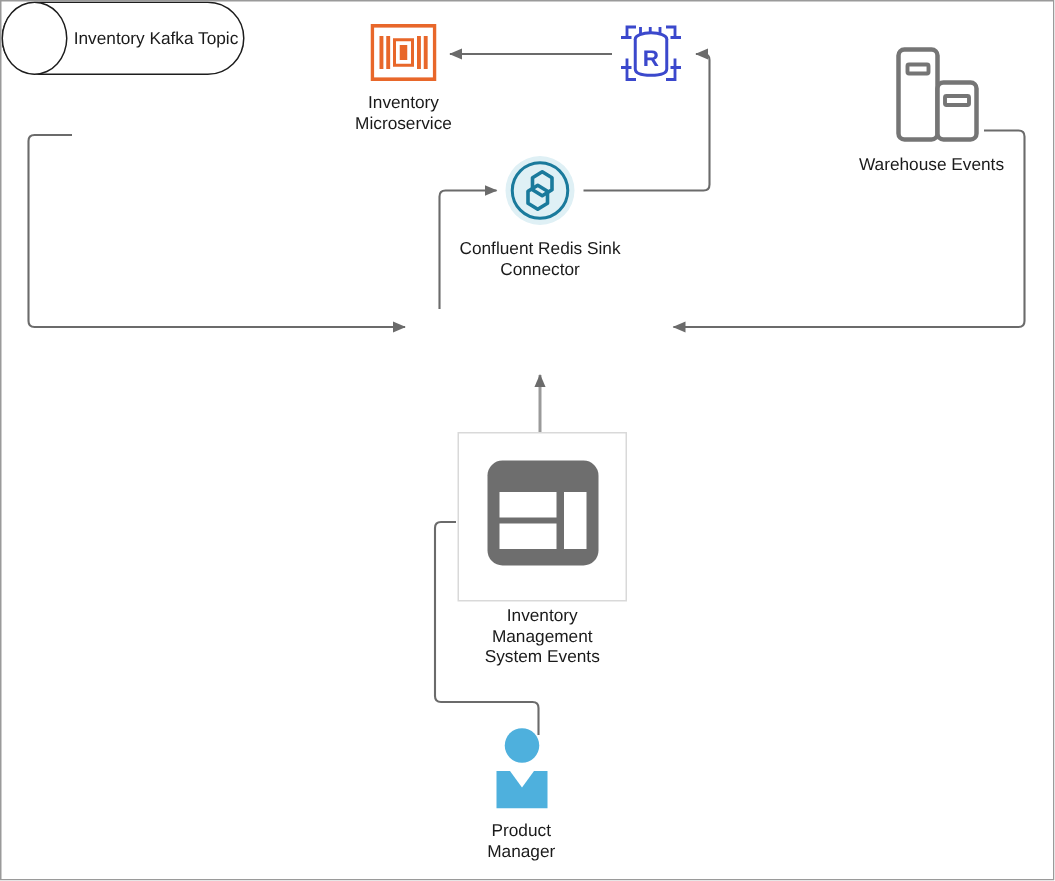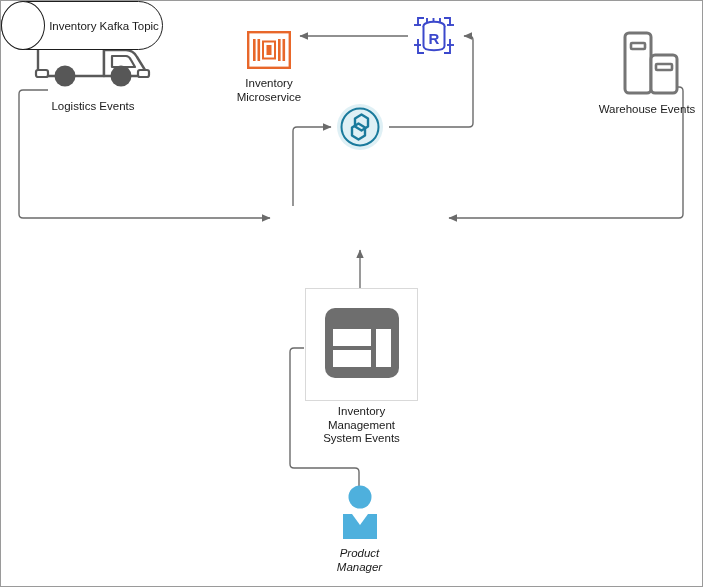--- a/index.html
+++ b/index.html
@@ -39,27 +39,27 @@
     white-space: pre-line;
     margin-top: 4px;
   }
   .icon-wrap {
     display: block;
   }
 
   
   #node-logistics { left: 26px; top: 31px; width: 132px; }
   
-  #node-microservice { left: 224px; top: 15px; width: 88px; margin-top: 15px; }
+  #node-microservice { left: 224px; top: 15px; width: 88px; }
   
   #node-elasticache { left: 390px; top: 12px; width: 86px; }
   
   #node-confluent { left: 297px; top: 102px; width: 124px; }
   
-  #node-warehouse { left: 592px; top: 28px; width: 108px; }
+  #node-warehouse { left: 566px; top: 28px; width: 108px; }
   
   #node-kafka {
     left: 277px; top: 192px;
     width: 162px; height: 49px;
   }
   .kafka-body {
     position: relative;
     width: 162px;
     height: 62px;
   }
@@ -98,21 +98,21 @@
     width: 113px;
     height: 113px;
     border: 1px solid #d9d9d9;
     background: #ffffff;
     box-sizing: border-box;
     display: flex;
     align-items: center;
     justify-content: center;
   }
   
-  #node-pm { left: 330px; top: 484px; width: 57px; font-style: italic; }
+  #node-pm { left: 318px; top: 484px; width: 57px; }
 </style>
 </head>
 <body>
 
 <div id="canvas">
 
   <svg id="wires" viewBox="0 0 703 587" xmlns="http://www.w3.org/2000/svg">
     <defs>
       <marker id="ah" markerWidth="9" markerHeight="9" refX="8" refY="4.5" orient="auto" markerUnits="userSpaceOnUse">
         <path d="M0,0.8 L8.6,4.5 L0,8.2 z" fill="#6b6b6b"></path>
@@ -127,34 +127,20 @@
 
     <path d="M 292 205 L 292 130 Q 292 126 296 126 L 330 126" fill="none" stroke="#6b6b6b" stroke-width="1.4" marker-end="url(#ah)"></path>
 
     <path d="M 388 126 L 468 126 Q 472 126 472 122 L 472 39 Q 472 35 468 35 L 463 35" fill="none" stroke="#6b6b6b" stroke-width="1.4" marker-end="url(#ah)"></path>
 
     <path d="M 407 35 L 299 35" fill="none" stroke="#6b6b6b" stroke-width="1.4" marker-end="url(#ah)"></path>
 
     <path d="M 303 347 L 293 347 Q 289 347 289 351 L 289 463 Q 289 467 293 467 L 354 467 Q 358 467 358 471 L 358 489" fill="none" stroke="#6b6b6b" stroke-width="1.4"></path>
   </svg>
 
-  <div class="node" id="node-logistics">
-    <span class="icon-wrap">
-      <svg width="118" height="60" viewBox="0 0 118 60" xmlns="http://www.w3.org/2000/svg">
-        <path d="M4 6 L70 6 L70 44 L4 44 Z" fill="#ffffff" stroke="#595959" stroke-width="2.4" stroke-linejoin="round"></path>
-        <path d="M70 18 L92 18 Q99 18 103 25 L111 38 Q113 41 113 44 L70 44 Z" fill="#ffffff" stroke="#595959" stroke-width="2.4" stroke-linejoin="round"></path>
-        <path d="M78 24 L92 24 Q95 24 97 28 L101 35 L78 35 Z" fill="#ffffff" stroke="#595959" stroke-width="2.2" stroke-linejoin="round"></path>
-        <rect x="2" y="38" width="12" height="7" rx="2" fill="#ffffff" stroke="#595959" stroke-width="2.2"></rect>
-        <rect x="104" y="38" width="11" height="7" rx="2" fill="#ffffff" stroke="#595959" stroke-width="2.2"></rect>
-        <circle cx="31" cy="44" r="10.5" fill="#575757"></circle>
-        <circle cx="87" cy="44" r="10.5" fill="#575757"></circle>
-      </svg>
-    </span>
-    <span class="node-label">Logistics Events</span>
-  </div>
 
   <div class="node" id="node-microservice">
     <span class="icon-wrap">
       <svg width="44" height="38" viewBox="0 0 44 38" xmlns="http://www.w3.org/2000/svg">
         <rect x="1.2" y="1.2" width="41.6" height="35.6" fill="#ffffff" stroke="#e8672a" stroke-width="2.4"></rect>
         <rect x="6" y="8" width="2.6" height="22" fill="#e8672a"></rect>
         <rect x="10.5" y="8" width="2.6" height="22" fill="#e8672a"></rect>
         <rect x="31" y="8" width="2.6" height="22" fill="#e8672a"></rect>
         <rect x="35.5" y="8" width="2.6" height="22" fill="#e8672a"></rect>
         <rect x="16" y="10.5" width="12" height="17" fill="#ffffff" stroke="#e8672a" stroke-width="2"></rect>
@@ -190,20 +176,22 @@
 
   <div class="node" id="node-confluent">
     <span class="icon-wrap">
       <svg width="48" height="48" viewBox="0 0 48 48" xmlns="http://www.w3.org/2000/svg">
         <circle cx="24" cy="24" r="23" fill="#dff0f5"></circle>
         <circle cx="24" cy="24" r="18.5" fill="none" stroke="#1a7a9c" stroke-width="2"></circle>
         <path d="M25.5 11.5 L32 15.5 L32 23.5 L25.5 27.5 L19 23.5 L19 15.5 Z" fill="none" stroke="#1a7a9c" stroke-width="2.4" stroke-linejoin="round"></path>
         <path d="M22.5 20.5 L16 24.5 L16 32.5 L22.5 36.5 L29 32.5 L29 24.5 Z" fill="none" stroke="#1a7a9c" stroke-width="2.4" stroke-linejoin="round"></path>
       </svg>
     </span>
+    <span class="node-label">Confluent Redis Sink
+Connector</span>
   </div>
 
   <div class="node" id="node-warehouse">
     <span class="icon-wrap">
       <svg width="76" height="66" viewBox="0 0 76 66" xmlns="http://www.w3.org/2000/svg">
         <rect x="16" y="4" width="26" height="60" rx="4" fill="#ffffff" stroke="#757575" stroke-width="3"></rect>
         <rect x="42" y="26" width="26" height="38" rx="4" fill="#ffffff" stroke="#757575" stroke-width="3"></rect>
         <rect x="22" y="14" width="14" height="6" rx="1" fill="#ffffff" stroke="#757575" stroke-width="2.6"></rect>
         <rect x="47" y="35" width="16" height="6" rx="1" fill="#ffffff" stroke="#757575" stroke-width="2.6"></rect>
       </svg>

